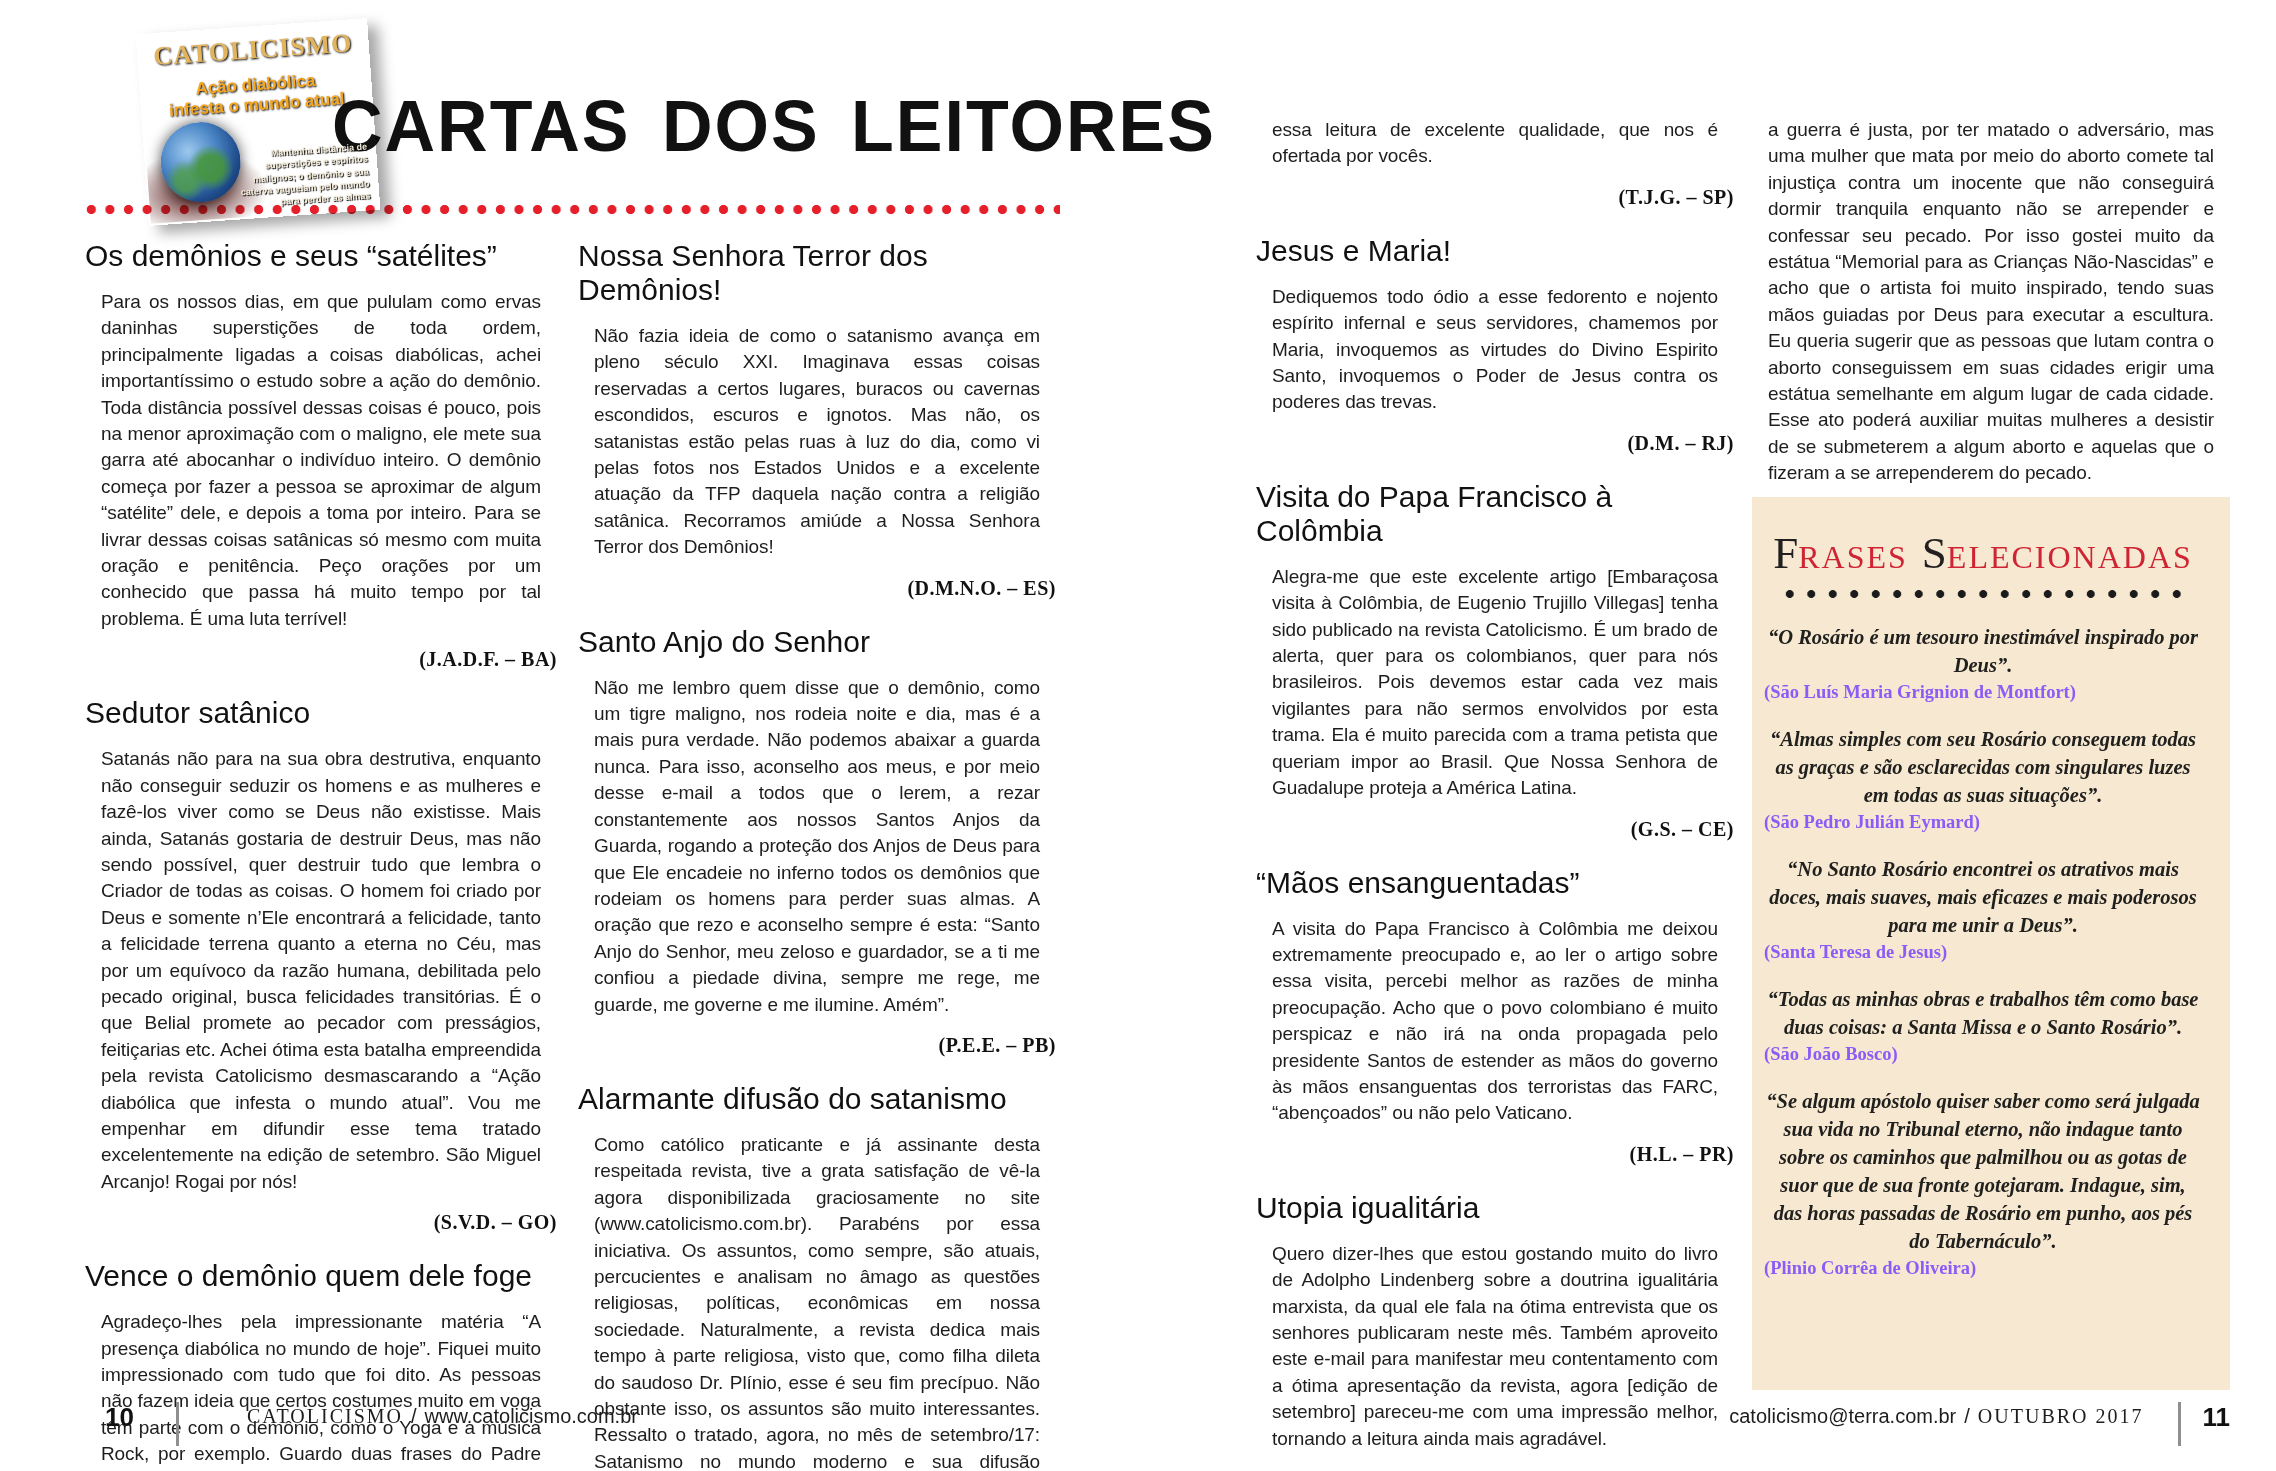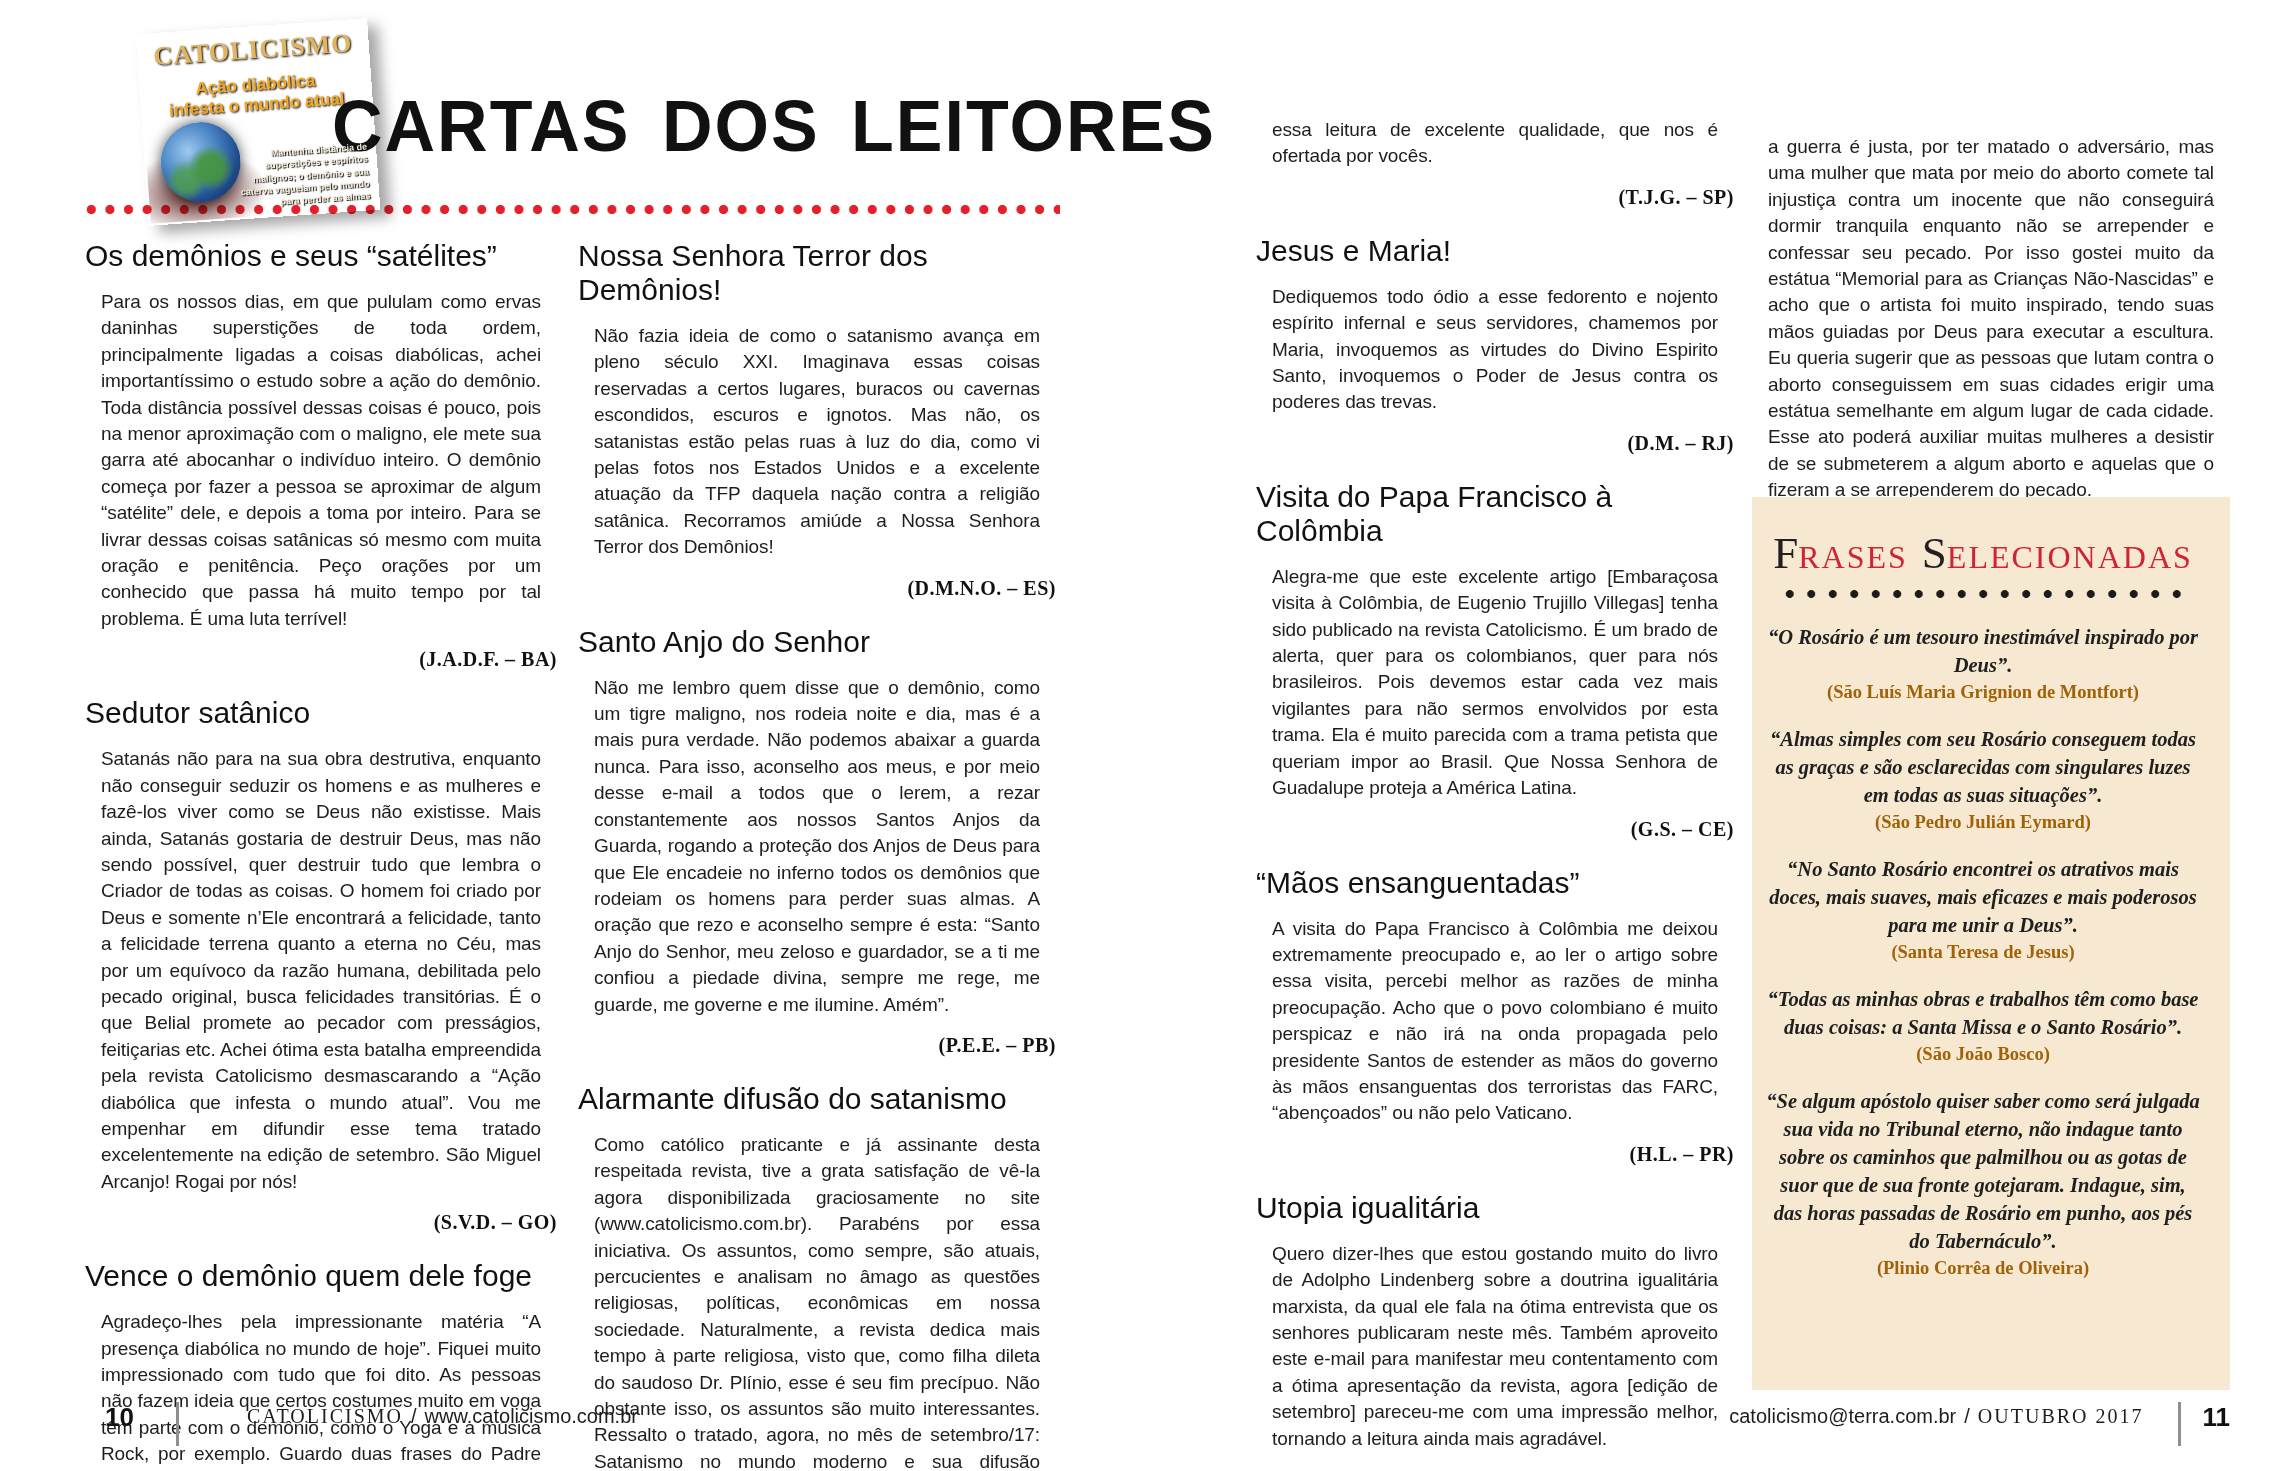--- a/index.html
+++ b/index.html
@@ -35,21 +35,21 @@
   .cover-hand{position:absolute;left:2px;top:120px;width:120px;height:70px;
         background:radial-gradient(ellipse at 40% 60%, rgba(75,10,8,0.95) 0%, rgba(75,10,8,0) 70%);}
   .cover-tagline{position:absolute;right:9px;bottom:9px;width:56%;text-align:right;
         font-size:9px;font-weight:bold;line-height:1.35;color:#f5ecd9;text-shadow:1px 1px 1px #000;}
 
   
   .col{position:absolute;}
   #col1{left:85px;top:239px;width:472px;}
   #col2{left:578px;top:239px;width:478px;}
   #col3{left:1256px;top:101px;width:478px;}
-  #col4{left:1752px;top:118px;width:478px;}
+  #col4{left:1752px;top:101px;width:478px;}
   article{margin:0 0 25px 0;}
   .letter-title{margin:0 0 5px 0;font-size:30px;font-weight:normal;color:#111;}
   .letter-body{margin:16px;font-size:19px;line-height:26.4px;text-align:justify;
         letter-spacing:-0.1px;hyphens:auto;}
   .sig{margin-top:4px;font-family:"Liberation Serif",serif;font-weight:bold;
         font-size:20px;text-align:right;letter-spacing:0.5px;color:#111;}
 
   
   .frases{position:absolute;left:1752px;top:497px;width:478px;height:893px;
         background:#f7e8d1;box-sizing:border-box;padding:30px 28px 20px 12px;overflow:hidden;}
@@ -57,21 +57,21 @@
   .frases-title .cap{font-size:45px;color:#231f20;}
   .frases-title .rest{font-size:32px;color:#cf2433;letter-spacing:2px;}
   .frases-title .w2{margin-left:14px;}
   .black-dotline{height:10px;margin:10px auto 24px auto;width:408px;
         background-image:radial-gradient(circle,#1b1b1b 3.6px,rgba(247,232,209,0) 4.3px);
         background-size:21.5px 10px;background-repeat:repeat-x;background-position:0 50%;}
   .quote-block{margin-bottom:22px;}
   .quote{margin:0;font-family:"Liberation Serif",serif;font-style:italic;font-weight:bold;
         font-size:20.5px;line-height:28px;text-align:center;color:#20201e;}
   .author{margin-top:3px;font-family:"Liberation Serif",serif;font-weight:bold;
-        font-size:18.5px;text-align:center;color:#a16207;}
+        font-size:18.5px;color:#8b5cf6;}
 
   
   .footer{position:absolute;top:1402px;display:flex;align-items:flex-start;margin-left:20px;}
   #footer-left{left:85px;}
   #footer-right{right:46px;justify-content:flex-end;}
   .pagenum{font-weight:bold;font-size:26px;color:#111;}
   .footbar{display:inline-block;width:3px;height:44px;background:#8f8f8f;margin:0 0 0 42px;}
   .foot-text{font-size:20px;margin-left:68px;margin-top:3px;white-space:nowrap;}
   .foot-text-r{font-size:20px;margin-right:34px;margin-top:3px;white-space:nowrap;}
   .serif-caps{font-family:"Liberation Serif",serif;letter-spacing:2px;}

